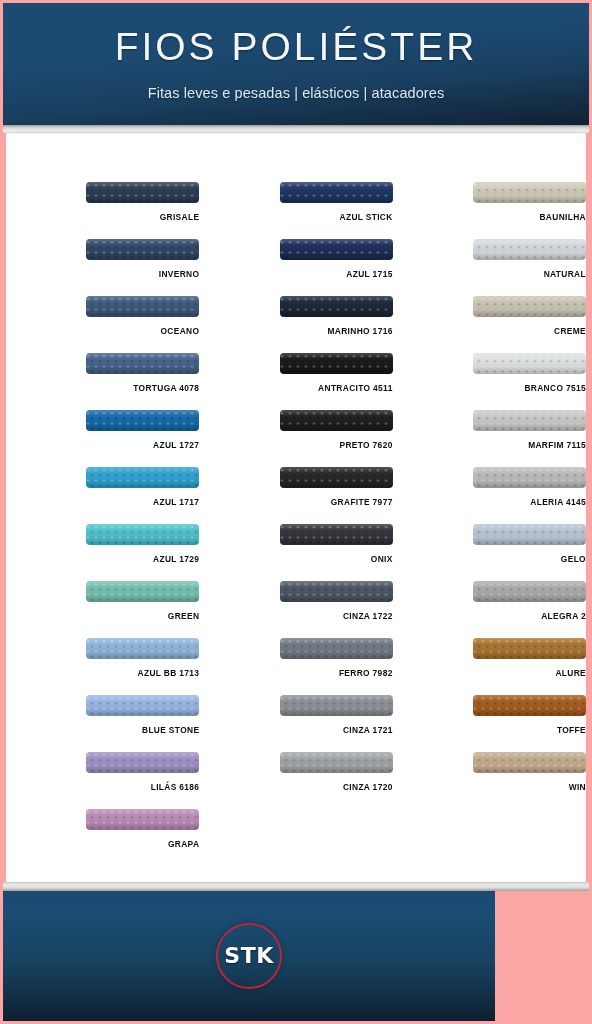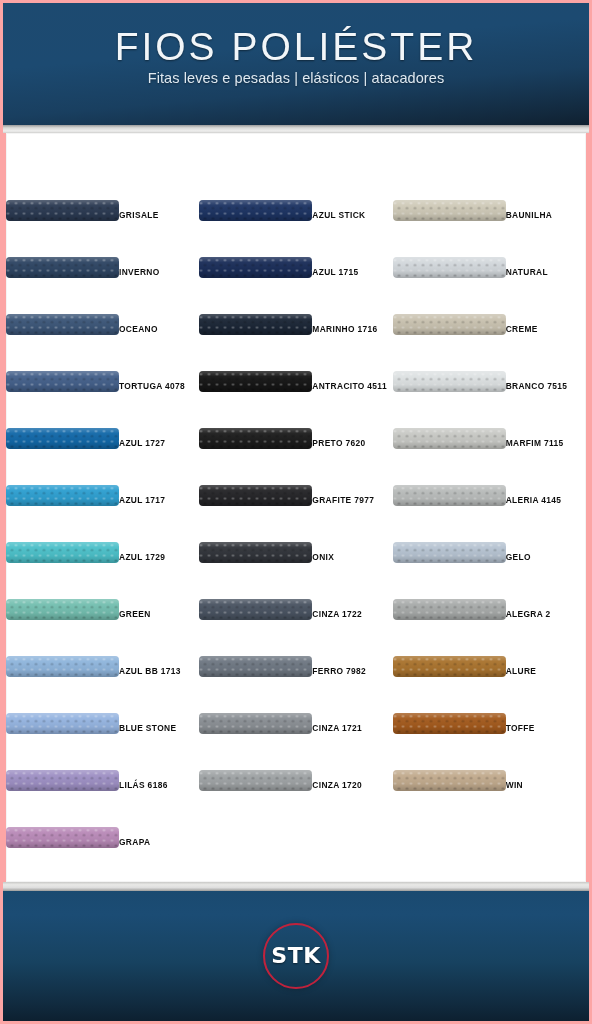--- a/index.html
+++ b/index.html
@@ -38,21 +38,21 @@
   .header-title {
     font-size: 39px;
     letter-spacing: 3.0px;
     color: #f2f6f9;
     font-weight: 300;
     line-height: 44px;
     text-shadow: 0 1px 2px rgba(0,0,0,.45);
     white-space: nowrap;
   }
   .header-sub {
-    margin-top: 0;
+    margin-top: 15px;
     font-size: 14.5px;
     letter-spacing: .1px;
     color: #dfe9f1;
     font-weight: 400;
     line-height: 18px;
     white-space: nowrap;
     text-shadow: 0 1px 2px rgba(0,0,0,.4);
   }
 
   
@@ -88,22 +88,22 @@
     flex: 1 1 0;
     display: flex;
     flex-direction: column;
     align-items: center;
   }
 
   .swatch-cell {
     width: 100%;
     height: 57px;
     display: flex;
-    flex-direction: row;
-    align-items: center;
+    flex-direction: column;
+    align-items: flex-end;
   }
   .swatch {
     width: 113px;
     height: 21px;
     border-radius: 4px;
     position: relative;
     overflow: hidden;
   }
   
   .swatch::before {
@@ -143,21 +143,21 @@
     width: 586px;
     height: 9px;
     background: linear-gradient(to bottom, #c9c9c7 0%, #e9e9e7 30%, #dedede 62%, #9d9d9b 100%);
   }
 
   
   .footer {
     position: absolute;
     left: 3px;
     top: 891px;
-    width: 586px;
+    width: 492px;
     height: 130px;
     background: linear-gradient(to bottom, #1a4a70 0%, #1b4c74 18%, #174260 55%, #112c41 85%, #0d2030 100%);
     overflow: hidden;
   }
   .logo {
     position: absolute;
     left: 50%;
     top: 50%;
     transform: translate(-50%, -50%);
     width: 66px;

